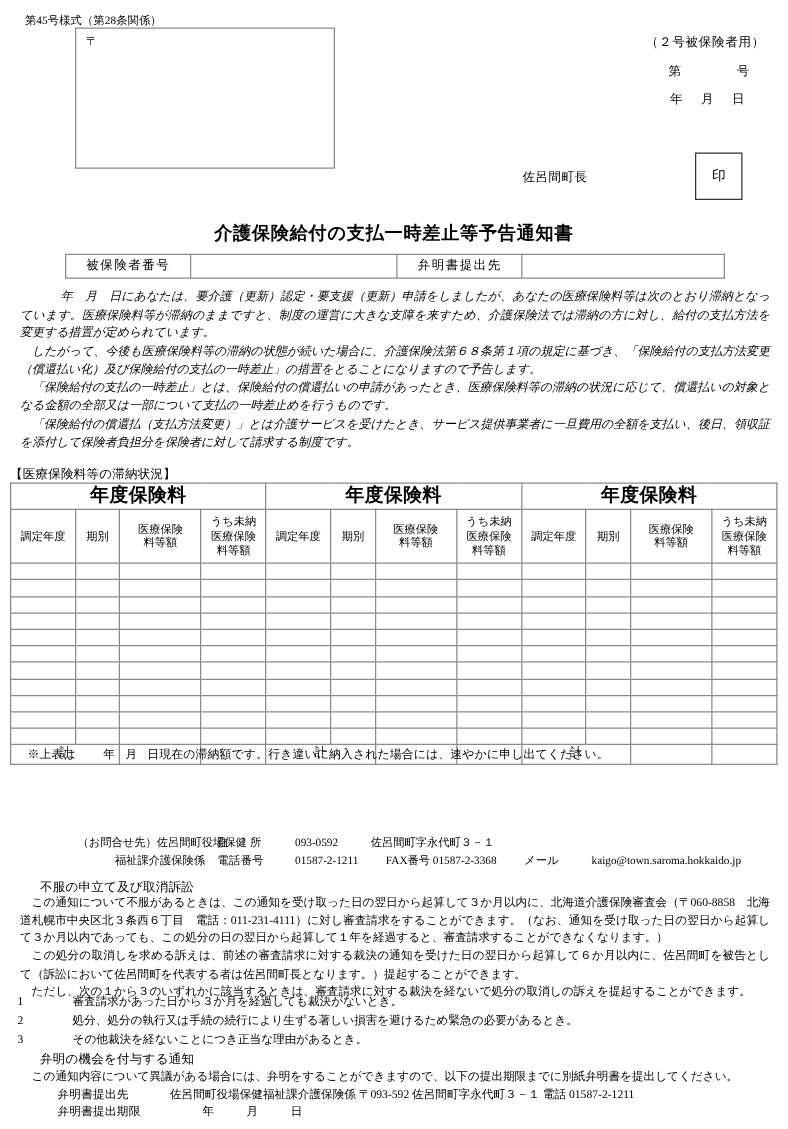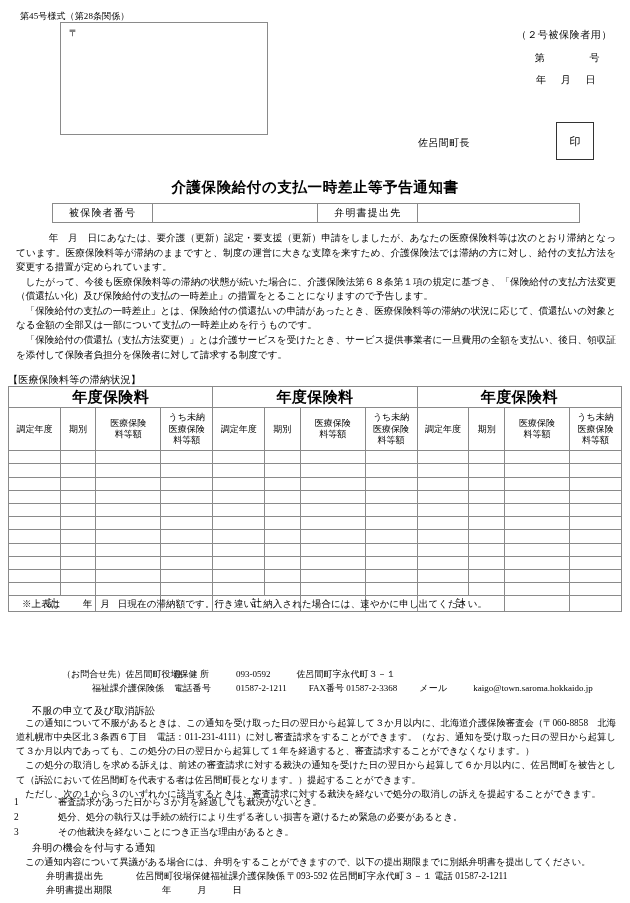--- a/index.html
+++ b/index.html
@@ -134,20 +134,21 @@
 
   
   .body-block {
     position: absolute;
     left: 16px;
     top: 231px;
     width: 600px;
     font-size: 9.6px;
     line-height: 1.52;
     text-align: justify;
+    font-style: italic;
   }
   .body-block p {
     margin: 0;
     text-indent: 1em;
   }
   .body-block p.first {
     text-indent: 3.4em;
   }
 
   

